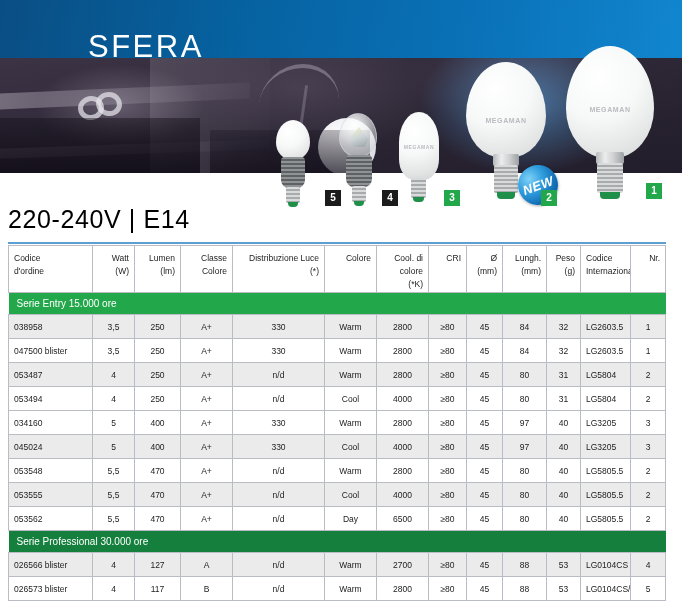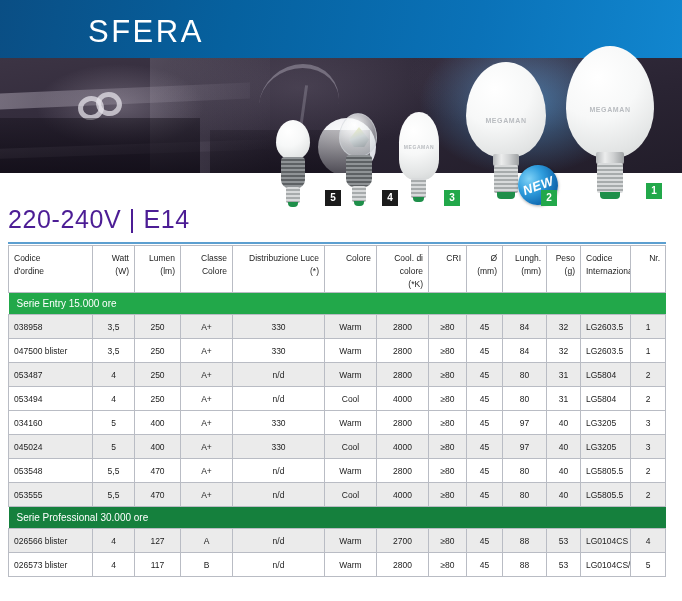--- a/index.html
+++ b/index.html
@@ -13,21 +13,21 @@
 
   
   .hero { position: relative; width: 682px; height: 173px; overflow: hidden; }
 
   .hero-band {
     position: absolute; left:0; top:0; width:682px; height:58px;
     background: linear-gradient(100deg, #0a4e84 0%, #06619f 34%, #0a72b8 70%, #1186cf 100%);
     z-index: 3;
   }
   .hero-title {
-    position:absolute; left:88px; top:12px; z-index:5;
+    position:absolute; left:88px; top:27px; z-index:5;
     color:#ffffff; font-size:31px; letter-spacing:2.5px;
     font-weight:400; line-height:40px;
     font-family:"Liberation Sans", sans-serif;
   }
 
   
   .hero-photo {
     position:absolute; left:0; top:58px; width:682px; height:115px;
     background:
       radial-gradient(ellipse 120px 60px at 120px 48px, rgba(210,200,215,0.30), rgba(0,0,0,0) 70%),
@@ -135,21 +135,21 @@
     color:#fff; font-size:13px; font-weight:bold; font-style:italic;
     display:flex; align-items:center; justify-content:center;
     transform:rotate(-20deg);
     box-shadow:0 1px 3px rgba(0,0,0,.35);
     letter-spacing:.5px;
   }
 
   
   .subtitle {
     position:absolute; left:8px; top:205px; z-index:6;
-    color:#4c1d95; font-size:25px; letter-spacing:.6px; font-weight:400;
+    color:#000000; font-size:25px; letter-spacing:.6px; font-weight:400;
   }
 
   
   .table-wrap { position:absolute; left:8px; top:242px; width:658px; z-index:6; }
   table { border-collapse:collapse; width:658px; table-layout:fixed; }
   th, td {
     border:1px solid #b9bcc4;
     font-size:8.5px; color:#1c1c1c; padding:0 5px;
     font-family:"Liberation Sans", sans-serif;
     text-align:center; height:24px; vertical-align:middle;
@@ -435,20 +435,35 @@
             <td>n/d</td>
             <td>Cool</td>
             <td>4000</td>
             <td>≥80</td>
             <td>45</td>
             <td>80</td>
             <td>40</td>
             <td class="intl">LG5805.5</td>
             <td>2</td>
           </tr>
+          <tr class="row">
+            <td class="first">053562</td>
+            <td>5,5</td>
+            <td>470</td>
+            <td>A+</td>
+            <td>n/d</td>
+            <td>Day</td>
+            <td>6500</td>
+            <td>≥80</td>
+            <td>45</td>
+            <td>80</td>
+            <td>40</td>
+            <td class="intl">LG5805.5</td>
+            <td>2</td>
+          </tr>
           <tr>
             <td class="section black" colspan="13">Serie Professional 30.000 ore</td>
           </tr>
           <tr class="alt">
             <td class="first">026566 blister</td>
             <td>4</td>
             <td>127</td>
             <td>A</td>
             <td>n/d</td>
             <td>Warm</td>

